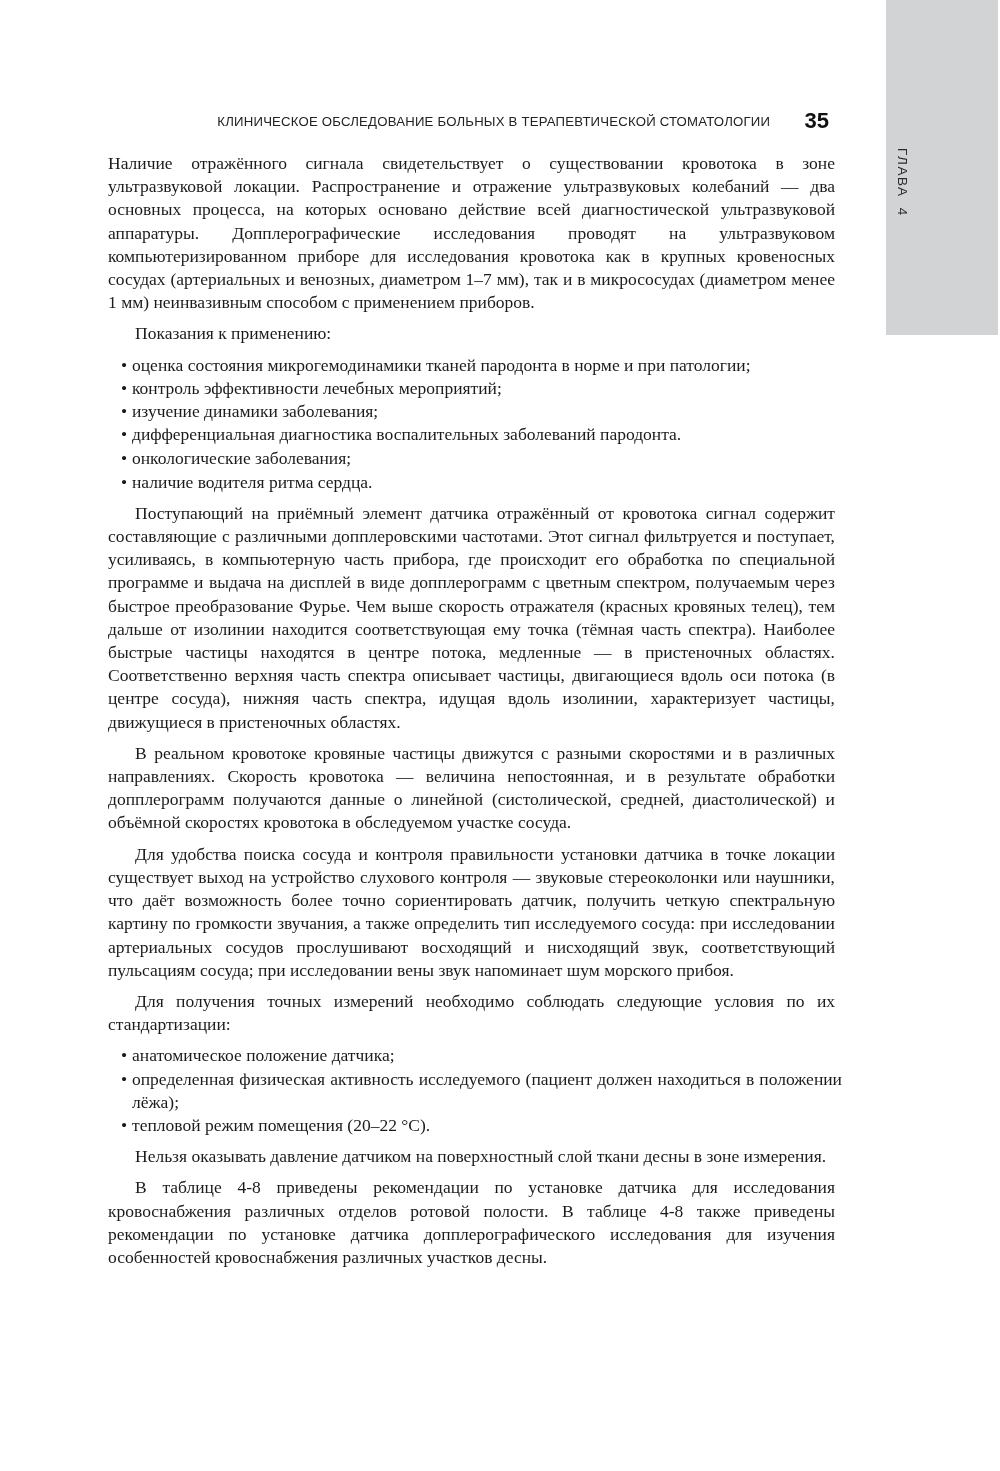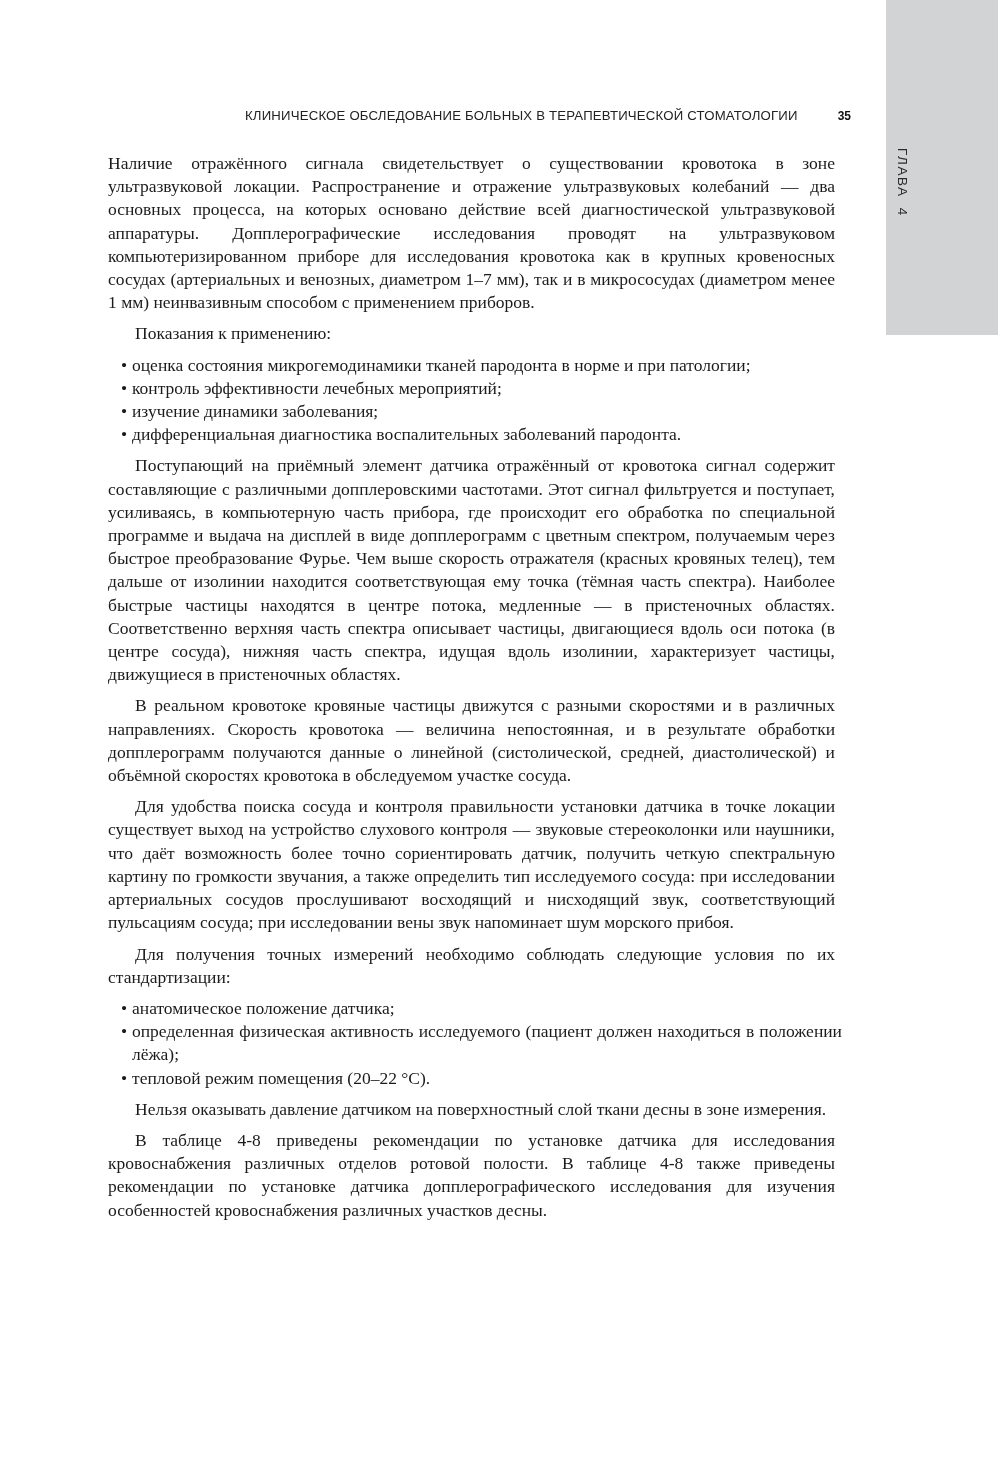--- a/index.html
+++ b/index.html
@@ -37,41 +37,41 @@
     letter-spacing: 1.5px;
     word-spacing: 5px;
     color: #2b2b2b;
     white-space: nowrap;
   }
 
   
   .running-head {
     position: absolute;
     top: 108px;
-    left: 108px;
+    left: 86px;
     width: 743px;
     display: flex;
     align-items: center;
   }
   .rh-title {
     flex: 1;
     text-align: center;
     padding-left: 100px;
     font-family: "Liberation Sans", sans-serif;
     font-size: 13.6px;
     letter-spacing: 0.2px;
     color: #222222;
     white-space: nowrap;
     transform: scaleX(0.97);
     transform-origin: center;
   }
   .rh-page {
     font-family: "Liberation Sans", sans-serif;
     font-weight: bold;
-    font-size: 12px;
+    font-size: 22px;
     color: #111111;
   }
 
   
   .body-text {
     position: absolute;
     top: 144px;
     left: 100px;
     width: 743px;
     font-size: 17.5px;
@@ -122,20 +122,24 @@
     <p class="indent">Показания к применению:</p>
 
     <ul>
       <li>оценка состояния микрогемодинамики тканей пародонта в норме и при патологии;</li>
       <li>контроль эффективности лечебных мероприятий;</li>
       <li>изучение динамики заболевания;</li>
       <li>дифференциальная диагностика воспалительных заболеваний пародонта.</li>
     </ul>
 
 
+    <ul>
+      <li>онкологические заболевания;</li>
+      <li>наличие водителя ритма сердца.</li>
+    </ul>
 
     <p class="indent">Поступающий на приёмный элемент датчика отражённый от кровотока сигнал содержит составляющие с различными допплеровскими частотами. Этот сигнал фильтруется и поступает, усиливаясь, в компьютерную часть прибора, где происходит его обработка по специальной программе и выдача на дисплей в виде допплерограмм с цветным спектром, получаемым через быстрое преобразование Фурье. Чем выше скорость отражателя (красных кровяных телец), тем дальше от изолинии находится соответствующая ему точка (тёмная часть спектра). Наиболее быстрые частицы находятся в центре потока, медленные — в пристеночных областях. Соответственно верхняя часть спектра описывает частицы, двигающиеся вдоль оси потока (в центре сосуда), нижняя часть спектра, идущая вдоль изолинии, характеризует частицы, движущиеся в пристеночных областях.</p>
 
     <p class="indent">В реальном кровотоке кровяные частицы движутся с разными скоростями и в различных направлениях. Скорость кровотока — величина непостоянная, и в результате обработки допплерограмм получаются данные о линейной (систолической, средней, диастолической) и объёмной скоростях кровотока в обследуемом участке сосуда.</p>
 
     <p class="indent">Для удобства поиска сосуда и контроля правильности установки датчика в точке локации существует выход на устройство слухового контроля — звуковые стереоколонки или наушники, что даёт возможность более точно сориентировать датчик, получить четкую спектральную картину по громкости звучания, а также определить тип исследуемого сосуда: при исследовании артериальных сосудов прослушивают восходящий и нисходящий звук, соответствующий пульсациям сосуда; при исследовании вены звук напоминает шум морского прибоя.</p>
 
     <p class="indent">Для получения точных измерений необходимо соблюдать следующие условия по их стандартизации:</p>
 
     <ul>

